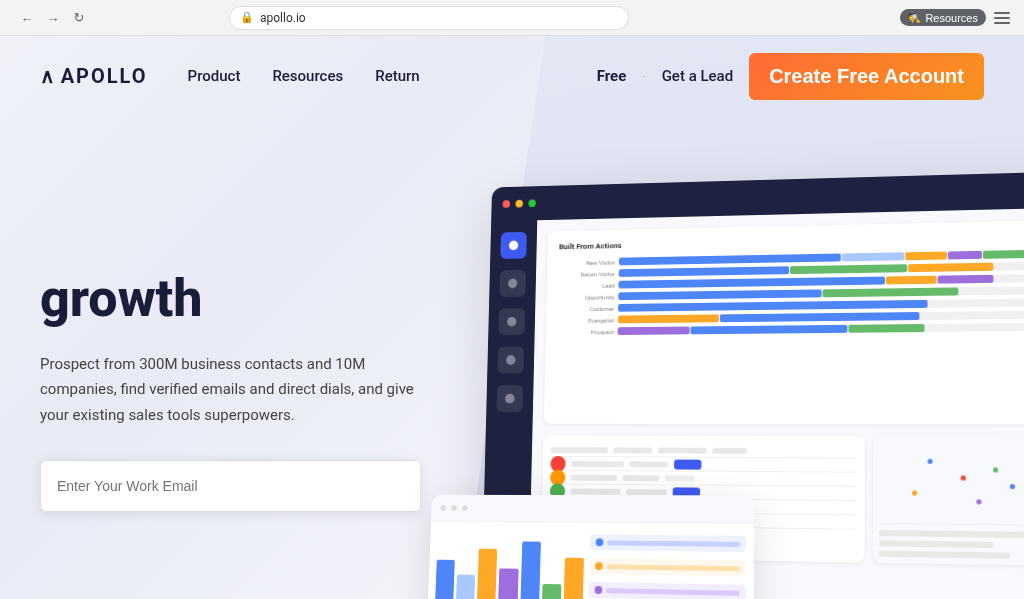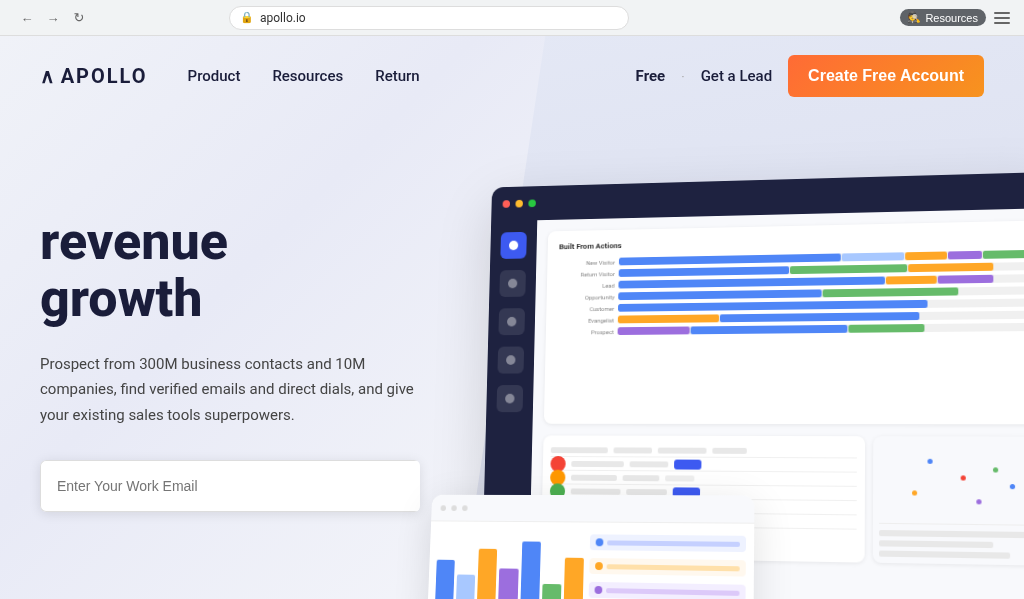--- a/index.html
+++ b/index.html
@@ -181,21 +181,21 @@
       font-weight: 500;
       cursor: pointer;
     }
 
     .nav-cta {
       background: linear-gradient(135deg, #ff6b35, #f7931e);
       color: white;
       border: none;
       border-radius: 6px;
       padding: 12px 20px;
-      font-size: 16px;
+      font-size: 20px;
       font-weight: 600;
       cursor: pointer;
       white-space: nowrap;
     }
 
     
     .hero {
       position: relative;
       z-index: 5;
       display: flex;
@@ -550,21 +550,21 @@
       <span class="nav-separator">·</span>
       <a class="nav-demo">Get a Lead</a>
       <button class="nav-cta">Create Free Account</button>
     </div>
   </nav>
 
   <div class="hero">
     <div class="hero-content">
       <h1 class="hero-title">
         <br>
-        <span>revenue</span><br>
+        <br>
         <span>growth</span>
       </h1>
       <p class="hero-subtitle">Prospect from 300M business contacts and 10M companies, find verified emails and direct dials, and give your existing sales tools superpowers.</p>
       <div class="email-form">
         <input class="email-input" type="email" placeholder="Enter Your Work Email" style="">
       </div>
     </div>
 
     <div class="dashboard-mockup">
       <div class="mockup-card">

